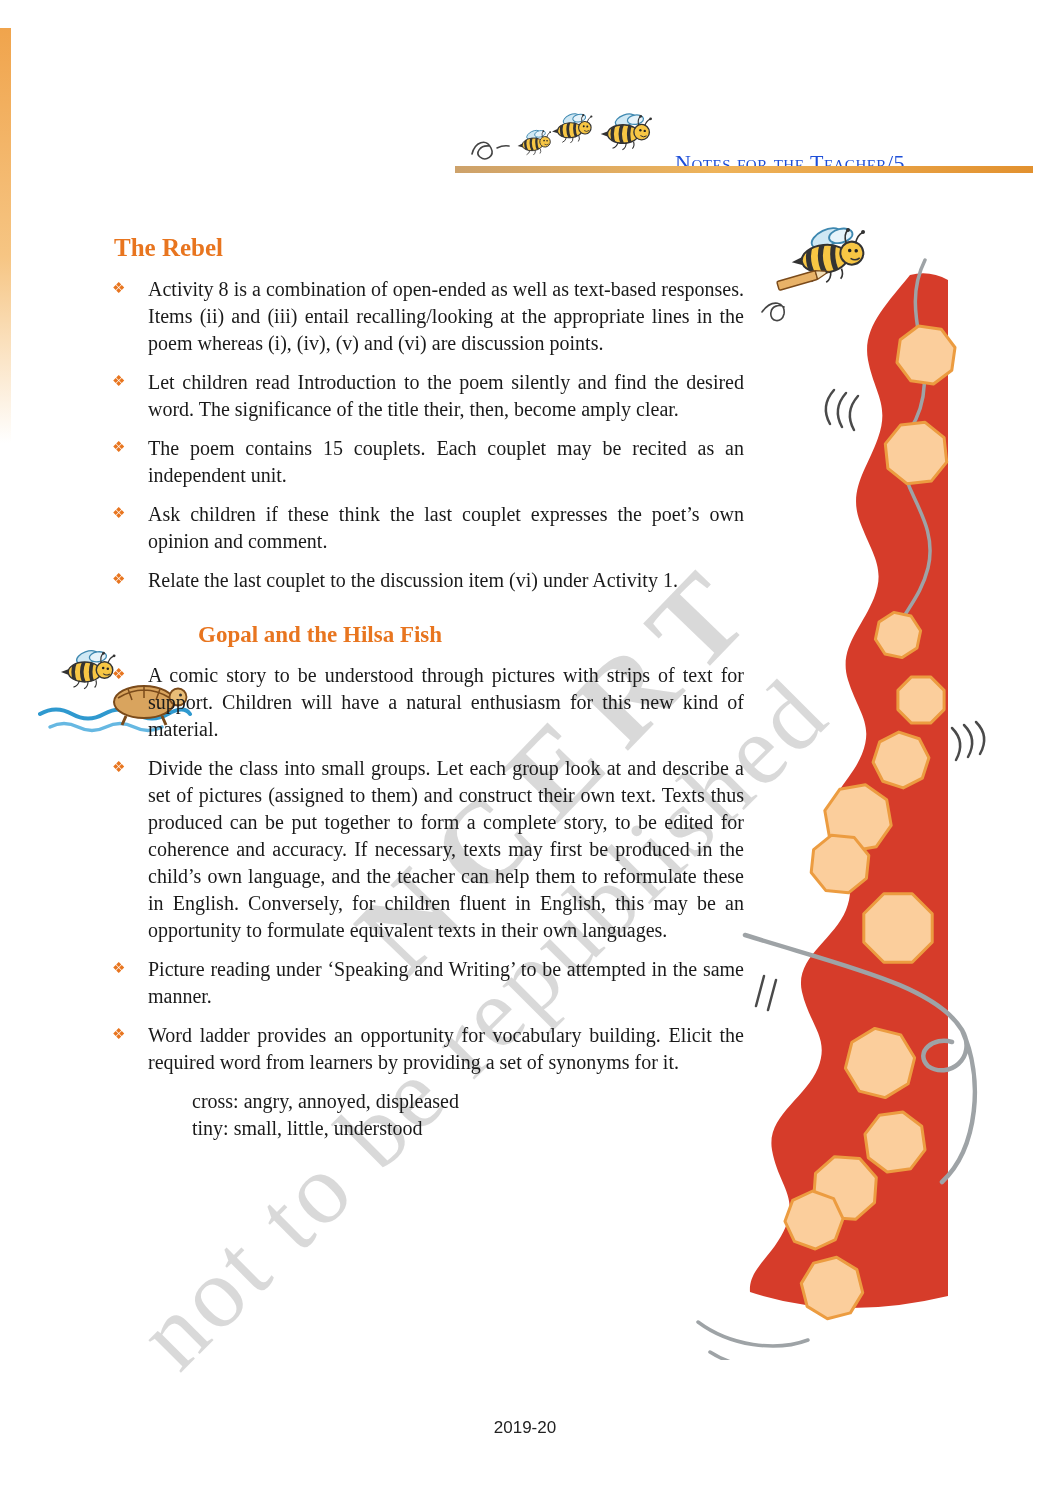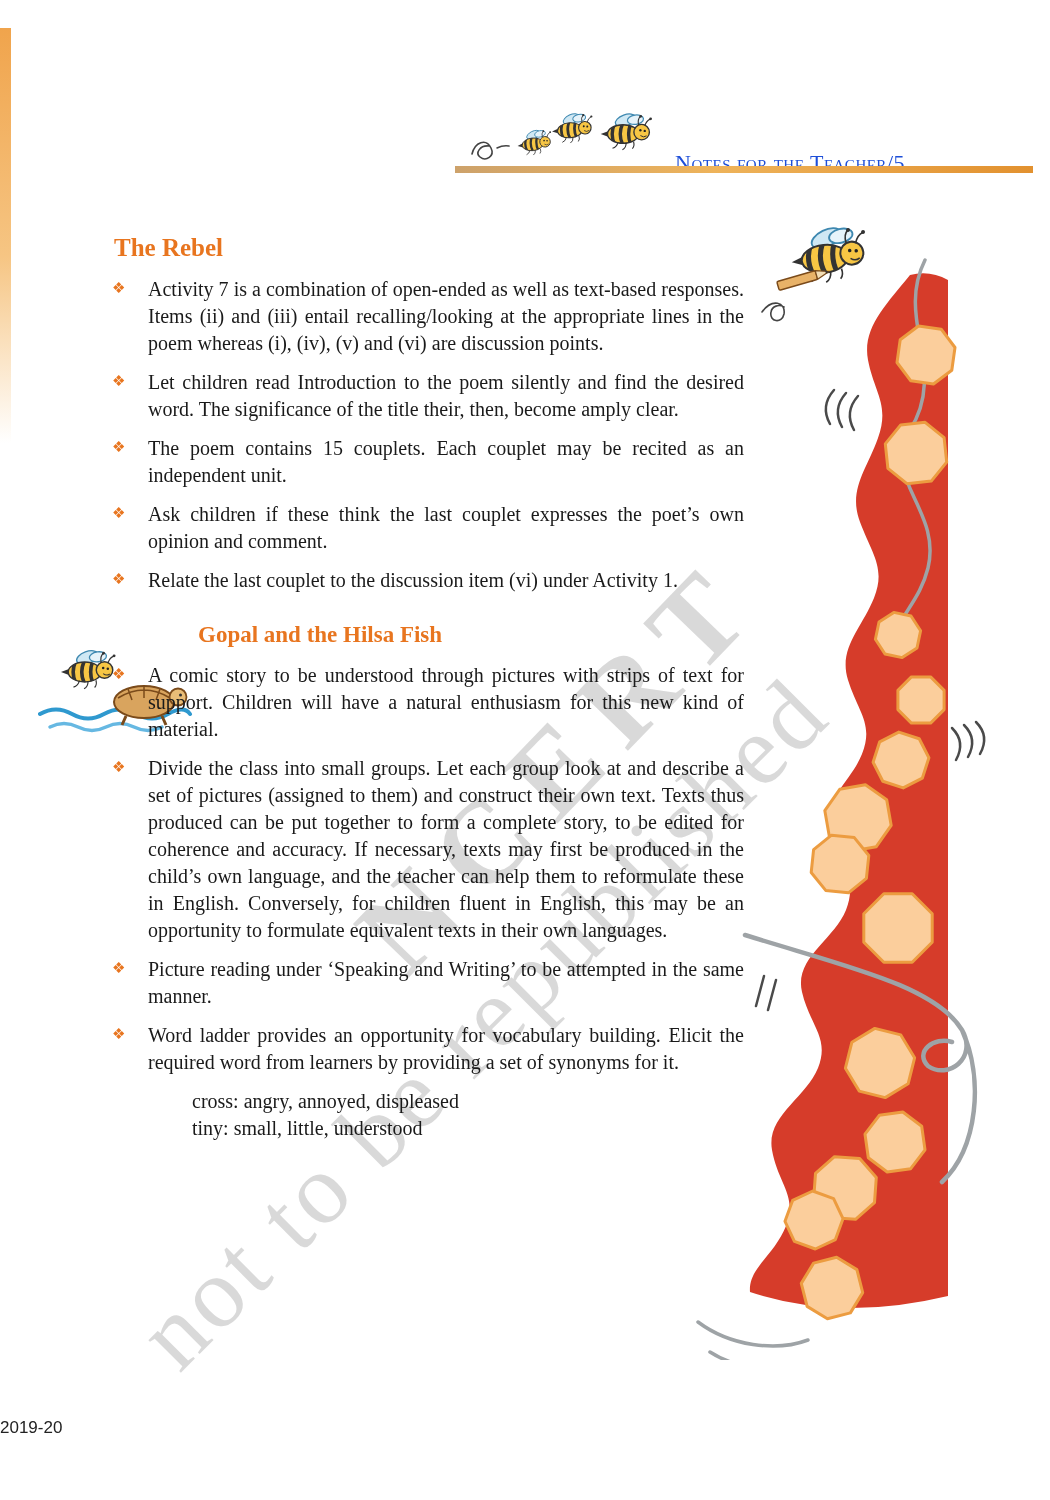--- a/index.html
+++ b/index.html
@@ -67,21 +67,21 @@
   .bullets { list-style:none; }
   .bullet { display:flex; margin-bottom:12px; }
   .marker {
     flex:0 0 36px; color:var(--accent-orange,#e8751f);
     font-family:"DejaVu Sans", sans-serif; font-size:15px; padding-top:3px;
   }
   .btext { flex:1; font-size:20px; line-height:27px; text-align:justify; }
   .examples { margin:0 0 0 80px; font-size:20px; line-height:27px; }
 
   .footer {
-    position:absolute; left:0; right:0; top:1418px; z-index:3; 
+    position:absolute; left:0; right:0; top:1418px; z-index:3; text-align:center;
     font-size:17px; color:#222; font-family:"Liberation Sans", sans-serif;
   }
 </style>
 </head>
 <body>
 
 <svg width="0" height="0" style="position:absolute" aria-hidden="true">
   <defs>
     <clipPath id="bee-body-clip">
         <ellipse cx="-8" cy="0" rx="25" ry="15"></ellipse>
@@ -175,21 +175,21 @@
   <use href="#bee" transform="translate(52,46) scale(0.66)"></use>
 </svg>
 
 <div class="content">
 
   <h2 class="h-rebel">The Rebel</h2>
 
   <ul class="bullets">
     <li class="bullet">
       <span class="marker">❖</span>
-      <span class="btext">Activity 7 is a combination of open-ended as well as text-based responses. Items (ii) and (iii) entail recalling/looking at the appropriate lines in the poem whereas (i), (iv), (v) and (vi) are discussion points.</span>
+      <span class="btext">Activity 8 is a combination of open-ended as well as text-based responses. Items (ii) and (iii) entail recalling/looking at the appropriate lines in the poem whereas (i), (iv), (v) and (vi) are discussion points.</span>
     </li>
     <li class="bullet">
       <span class="marker">❖</span>
       <span class="btext">Let children read Introduction to the poem silently and find the desired word. The significance of the title their, then, become amply clear.</span>
     </li>
     <li class="bullet">
       <span class="marker">❖</span>
       <span class="btext">The poem contains 15 couplets. Each couplet may be recited as an independent unit.</span>
     </li>
     <li class="bullet">

